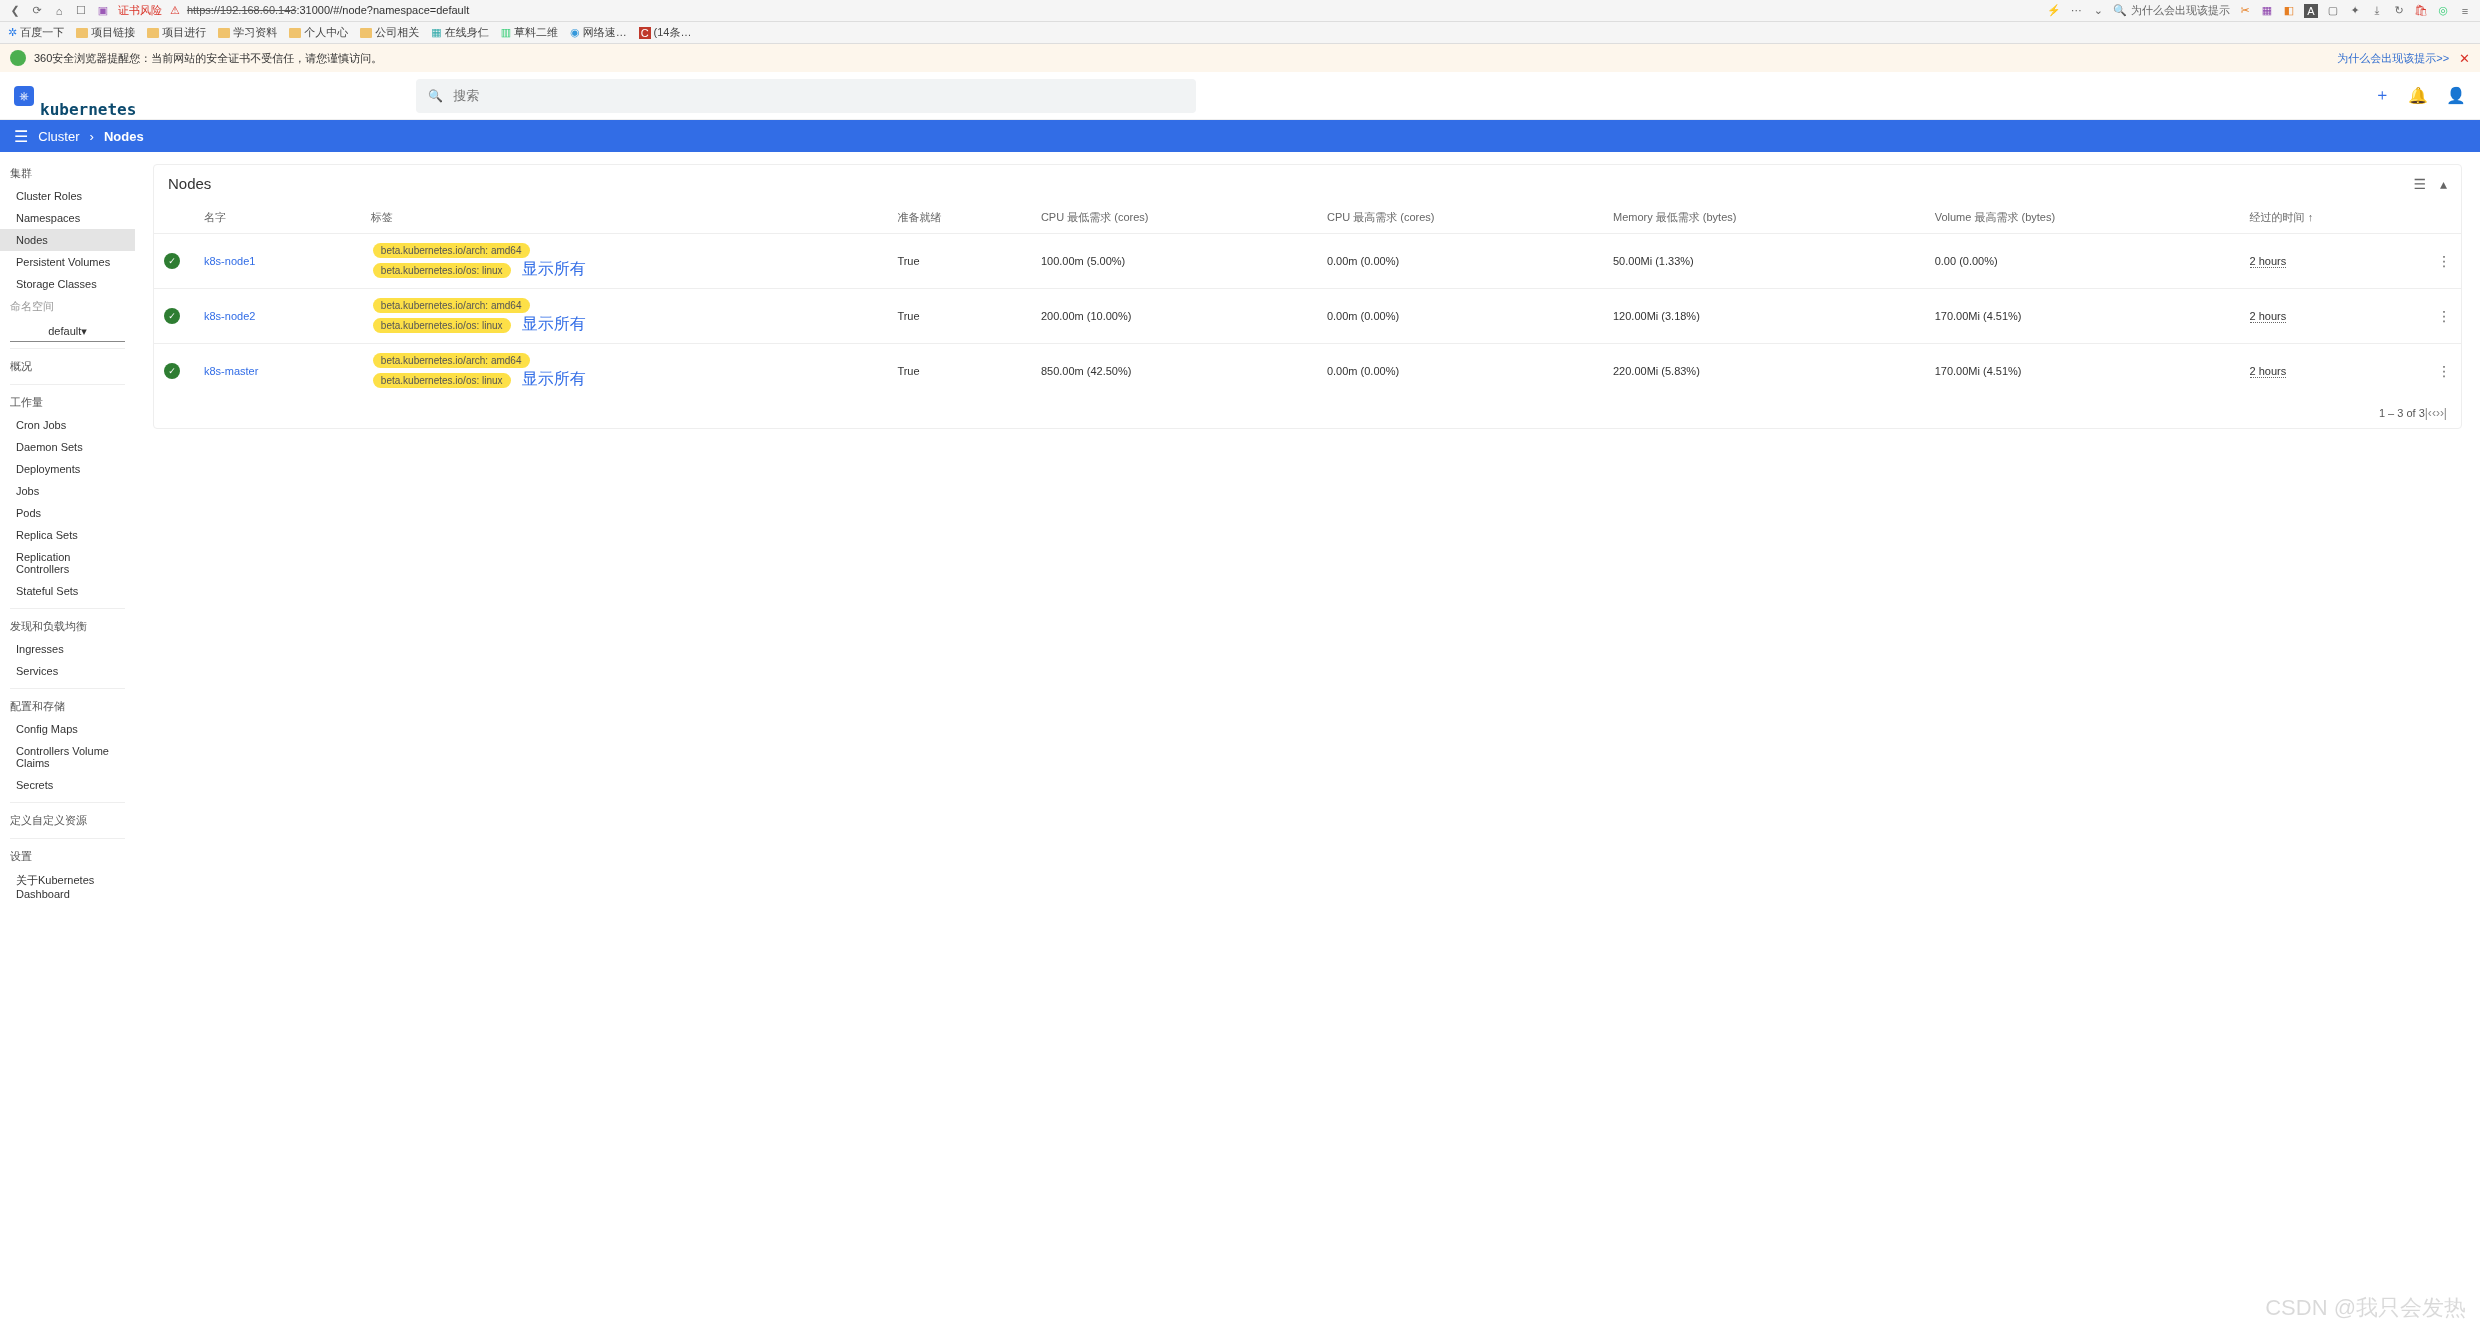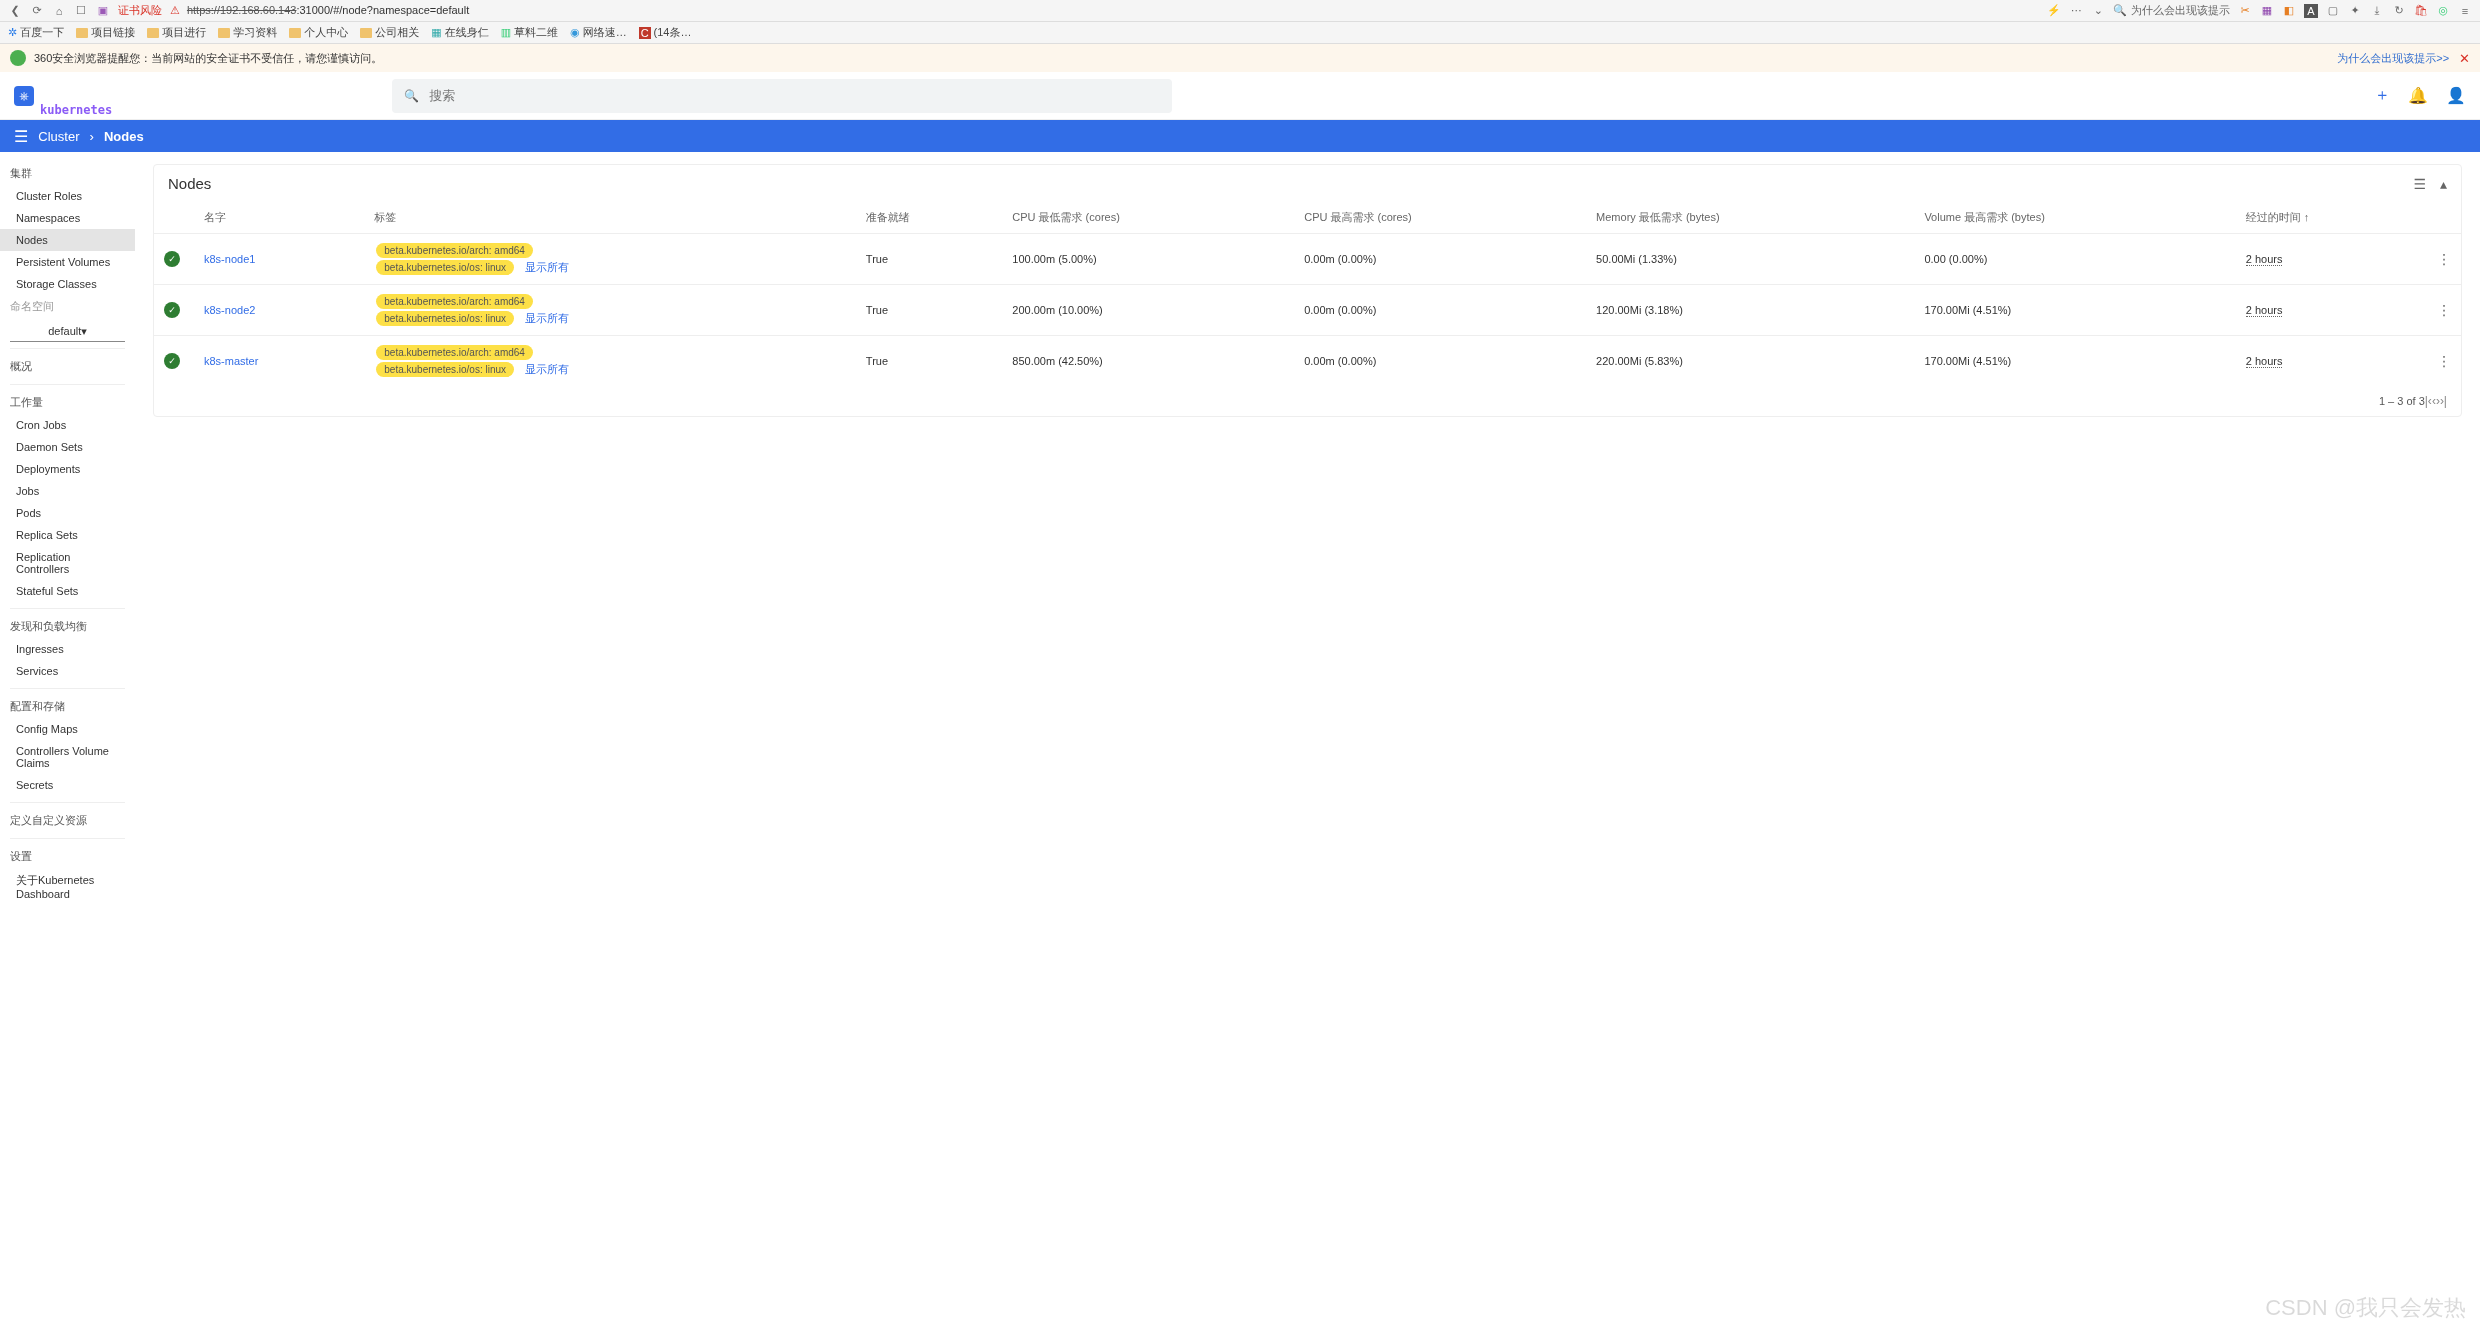--- a/index.html
+++ b/index.html
@@ -20,21 +20,21 @@
 .bm-folder { width: 12px; height: 10px; background: #f0c36d; border-radius: 1px; }
 
 .security-banner { background: #fdf6ec; padding: 6px 10px; display: flex; align-items: center; font-size: 11px; color: #333; }
 .security-banner .sec-icon { width: 16px; height: 16px; border-radius: 50%; background: #4caf50; margin-right: 8px; }
 .security-banner .dismiss { margin-left: auto; color: #326ecf; }
 
 
 .k8s-header { height: 48px; background: #fff; display: flex; align-items: center; padding: 0 14px; border-bottom: 1px solid #eee; }
 .k8s-logo { display: flex; align-items: center; gap: 6px; }
 .k8s-logo-wheel { width: 20px; height: 20px; background: #326de6; border-radius: 4px; display: flex; align-items: center; justify-content: center; color: #fff; font-size: 12px; }
-.k8s-logo-text { color: #8b5cf6; font-weight: bold; font-size: 12px; font-family: monospace; margin-top: 28px; }
+.k8s-logo-text { color: #0c4a6e; font-weight: bold; font-size: 16px; font-family: monospace; margin-top: 28px; }
 .search-box { margin-left: 280px; flex: 0 0 780px; height: 34px; background: #f1f3f4; border-radius: 4px; display: flex; align-items: center; padding: 0 12px; gap: 10px; color: #666; }
 .search-box input { border: none; background: transparent; outline: none; flex: 1; font-size: 13px; }
 .header-actions { margin-left: auto; display: flex; gap: 18px; align-items: center; }
 .header-actions .act { color: #326de6; font-size: 16px; }
 
 .cluster-bar { height: 32px; background: #326de6; color: #fff; display: flex; align-items: center; padding: 0 14px; gap: 10px; font-size: 13px; }
 .cluster-bar .hamburger { font-size: 16px; }
 .cluster-bar .crumb-current { font-weight: bold; }
 
 .main { display: flex; }
@@ -50,21 +50,21 @@
 .card-title-row { display: flex; align-items: center; padding: 10px 14px; }
 .card-title { font-size: 15px; color: #333; }
 .card-actions { margin-left: auto; display: flex; gap: 14px; color: #666; font-size: 14px; }
 
 .tbl { width: 100%; border-collapse: collapse; }
 .tbl th { text-align: left; font-weight: normal; color: #666; padding: 8px 10px; font-size: 11px; }
 .tbl td { padding: 8px 10px; border-top: 1px solid #eee; font-size: 11px; color: #333; vertical-align: middle; }
 .status-ok { width: 16px; height: 16px; border-radius: 50%; background: #2e7d32; display: inline-flex; align-items: center; justify-content: center; color: #fff; font-size: 9px; }
 .node-link { color: #326de6; }
 .label-chip { background: #fde047; padding: 2px 8px; border-radius: 10px; font-size: 10px; color: #555; display: inline-block; margin: 1px 2px; }
-.show-all { color: #326de6; font-size: 11px; margin-left: 6px; }
+.show-all { color: #326de6; font-size: 16px; margin-left: 6px; }
 .time-link { color: #333; border-bottom: 1px dotted #666; }
 .row-menu { color: #666; font-size: 14px; }
 
 .pager { display: flex; justify-content: flex-end; align-items: center; padding: 8px 14px; font-size: 11px; color: #555; }
 .pager .pg-btn { color: #888; font-size: 12px; }
 
 .watermark { position: fixed; bottom: 6px; right: 14px; font-size: 22px; color: rgba(0,0,0,0.15); font-weight: 300; pointer-events: none; }
 </style>
 </head>
 <body>

